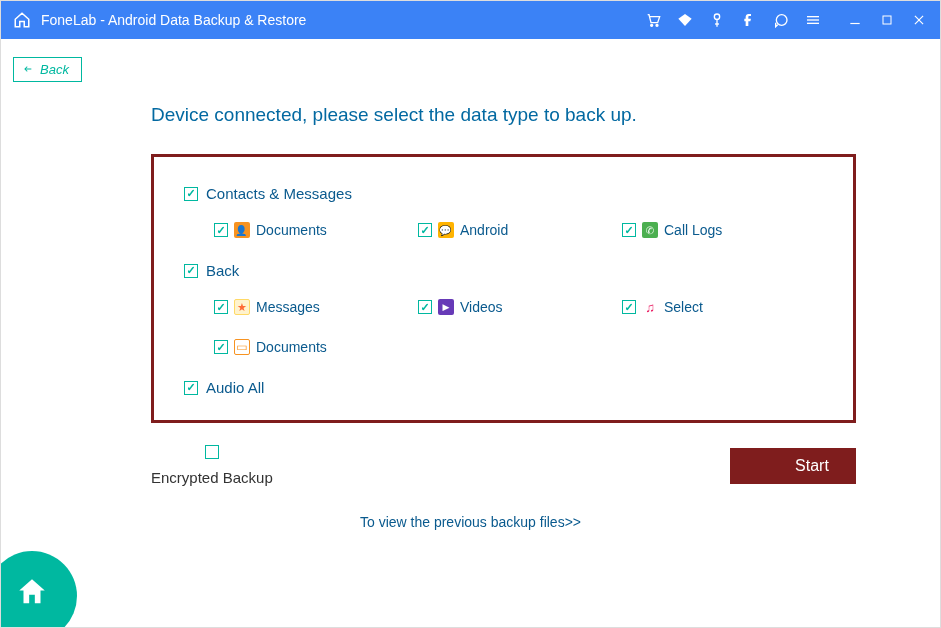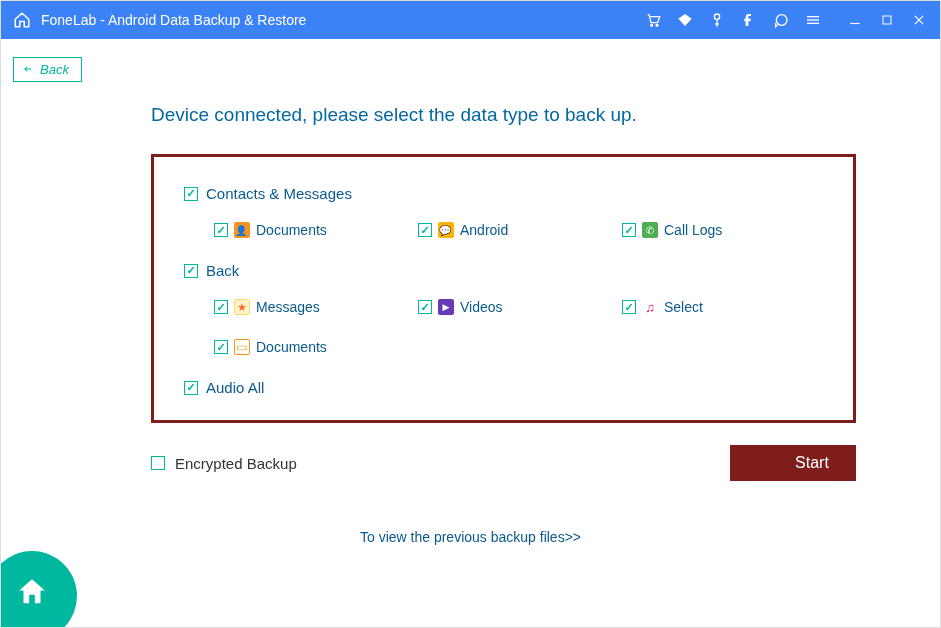--- a/index.html
+++ b/index.html
@@ -142,35 +142,36 @@
       align-items: center;
       margin: 22px 0 0 90px;
       width: 705px;
     }
     .encrypted {
       display: flex;
       align-items: center;
       gap: 10px;
       font-size: 15px;
       color: #333;
+      flex-direction: column;
     }
     .start-button {
       margin-left: auto;
       background: #7f1d1d;
       color: #fff;
       border: none;
       width: 126px;
       height: 36px;
       font-size: 16px;
       cursor: pointer;
       padding-left: 38px;
     }
     .previous-link {
       text-align: center;
-      margin-top: 48px;
+      margin-top: 28px;
       color: #0a5a8e;
       font-size: 14px;
       cursor: pointer;
     }
     .home-fab {
       position: absolute;
       bottom: -14px;
       left: -14px;
       width: 90px;
       height: 90px;

